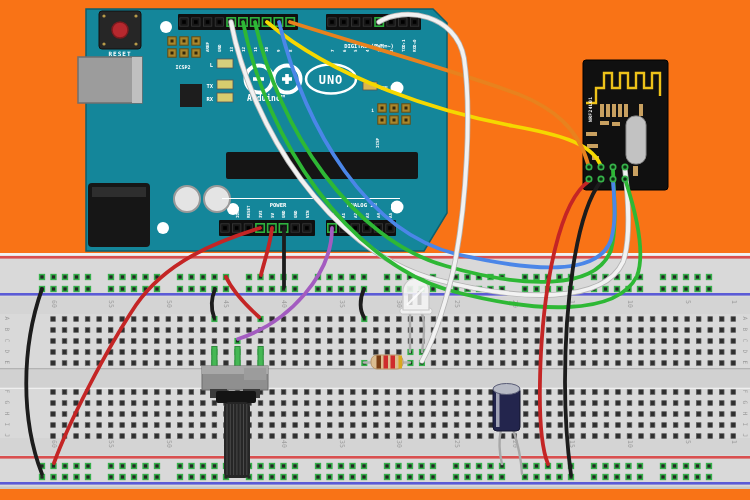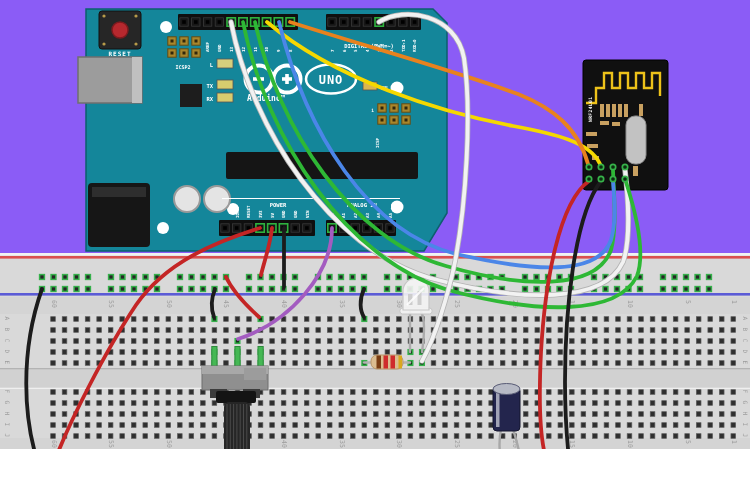--- a/index.html
+++ b/index.html
@@ -1,16 +1,16 @@
 <!DOCTYPE html>
 <html><head>
 <meta charset="utf-8">
 <style>
   html,body{margin:0;padding:0;background:#fff;}
-  #stage{width:750px;height:449px;position:relative;overflow:hidden;background:#8b5cf6;}
+  #stage{width:750px;height:500px;position:relative;overflow:hidden;background:#f97316;}
   svg{display:block;}
   text{font-family:"DejaVu Sans Mono","Liberation Mono",monospace;}
   .t{fill:#ffffff;font-weight:bold;}
   .bbnum{fill:#9c9c9c;font-size:6.5px;}
   .bbletter{fill:#9c9c9c;font-size:6px;}
   .pinlbl{fill:#ffffff;font-size:4.2px;font-weight:bold;}
 </style>
 </head>
 <body>
 

